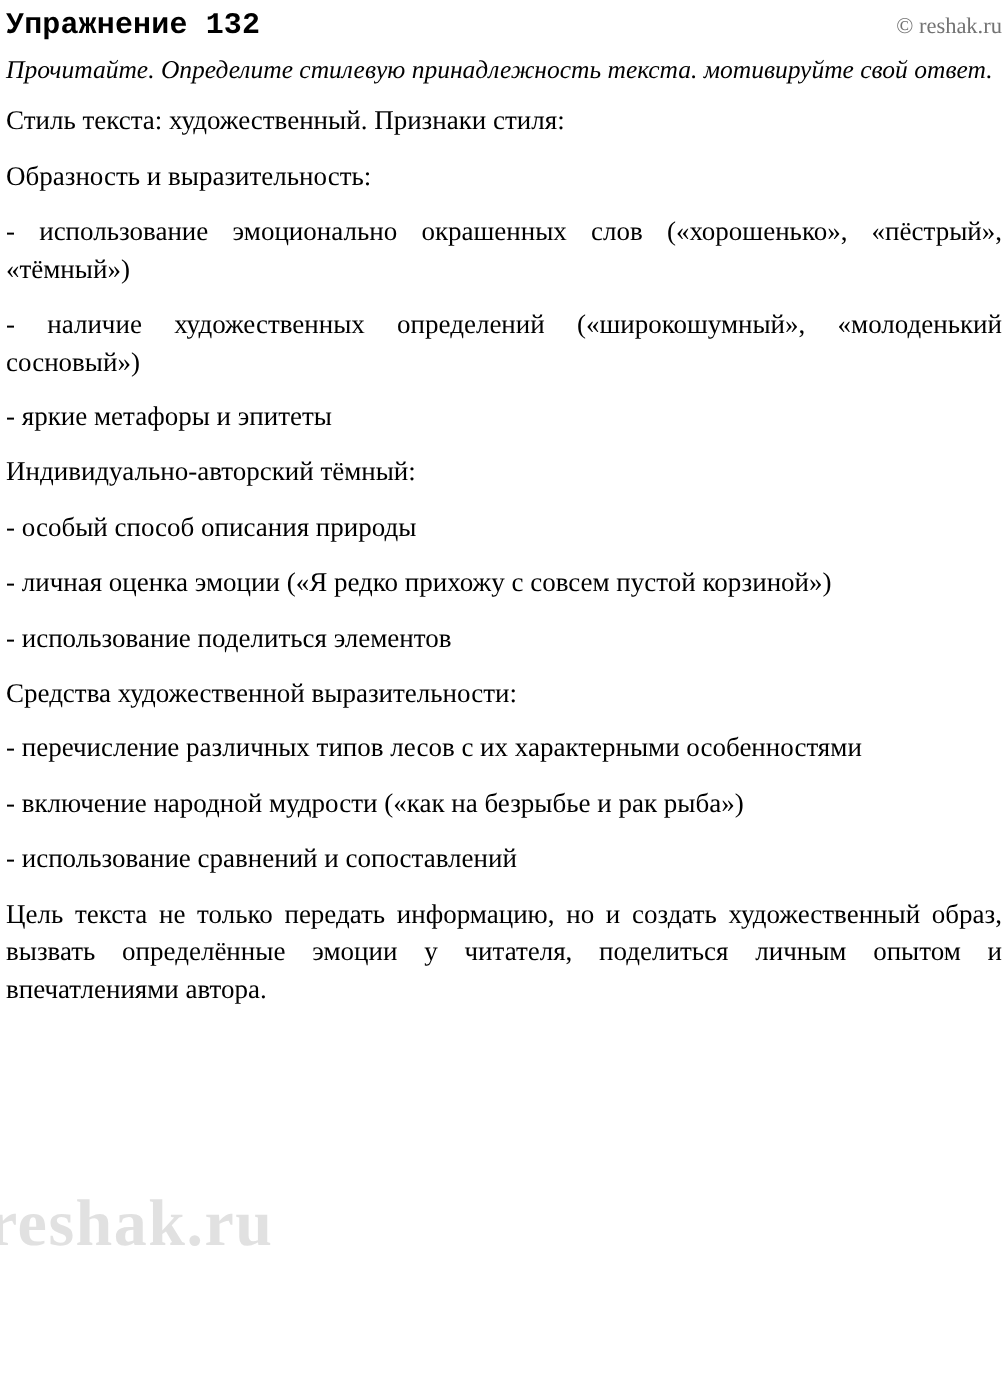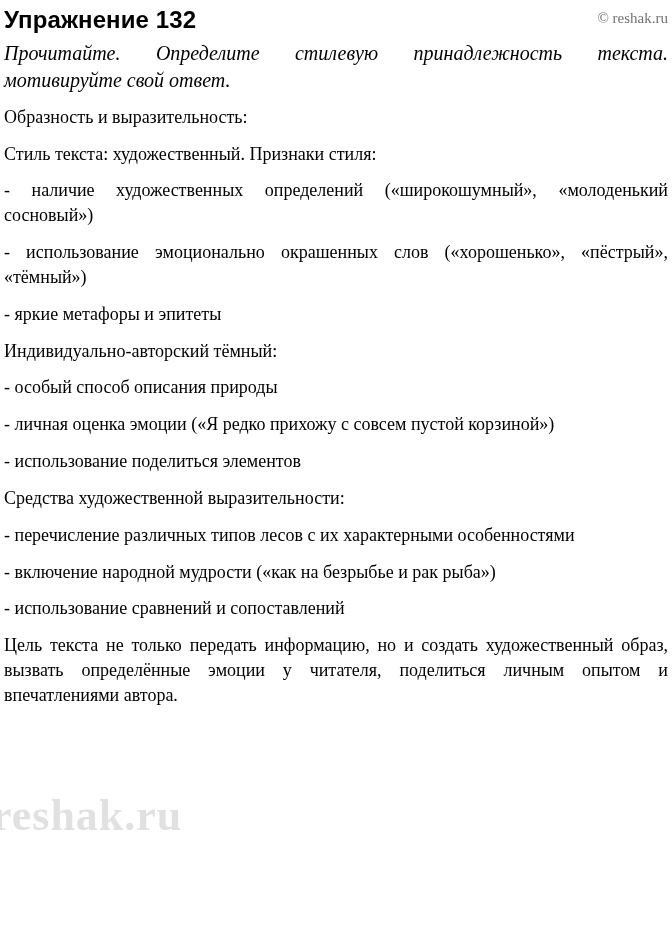--- a/index.html
+++ b/index.html
@@ -22,37 +22,37 @@
     box-sizing: border-box;
     padding: 6px 4px 0 4px;
   }
   .header-row {
     display: flex;
     align-items: flex-start;
     justify-content: space-between;
     margin-bottom: 6px;
   }
   .title {
-    font-family: Liberation Sans, sans-serif;
-    font-size: 24px;
+    font-family: Liberation Mono, monospace;
+    font-size: 20px;
     font-weight: bold;
     line-height: 1.15;
     letter-spacing: 0.1px;
   }
   .copyright {
     font-family: "Liberation Serif", serif;
     font-size: 15px;
     color: #737373;
     padding-top: 4px;
     white-space: nowrap;
   }
   .task {
     font-family: "Liberation Serif", serif;
     font-style: italic;
-    font-size: 20px;
+    font-size: 17px;
     line-height: 1.38;
     text-align: justify;
     text-justify: inter-word;
     margin: 0 0 10px 0;
   }
   .para {
     font-family: "Liberation Serif", serif;
     font-size: 18px;
     line-height: 1.38;
     text-align: justify;
@@ -88,24 +88,24 @@
 
   <div class="content">
 
     <div class="header-row">
       <div class="title">Упражнение 132</div>
       <div class="copyright">© reshak.ru</div>
     </div>
 
     <p class="task">Прочитайте. Определите стилевую принадлежность текста. мотивируйте свой ответ.</p>
 
+    <p class="para">Стиль текста: художественный. Признаки стиля:</p>
     <p class="para">Образность и выразительность:</p>
-    <p class="para">Стиль текста: художественный. Признаки стиля:</p>
+    <p class="para">- использование эмоционально окрашенных слов («хорошенько», «пёстрый», «тёмный»)</p>
     <p class="para">- наличие художественных определений («широкошумный», «молоденький сосновый»)</p>
-    <p class="para">- использование эмоционально окрашенных слов («хорошенько», «пёстрый», «тёмный»)</p>
     <p class="para">- яркие метафоры и эпитеты</p>
     <p class="para">Индивидуально-авторский тёмный:</p>
     <p class="para">- особый способ описания природы</p>
     <p class="para">- личная оценка эмоции («Я редко прихожу с совсем пустой корзиной»)</p>
     <p class="para">- использование поделиться элементов</p>
     <p class="para">Средства художественной выразительности:</p>
     <p class="para">- перечисление различных типов лесов с их характерными особенностями</p>
     <p class="para">- включение народной мудрости («как на безрыбье и рак рыба»)</p>
     <p class="para">- использование сравнений и сопоставлений</p>
     <p class="para last">Цель текста не только передать информацию, но и создать художественный образ, вызвать определённые эмоции у читателя, поделиться личным опытом и впечатлениями автора.</p>

